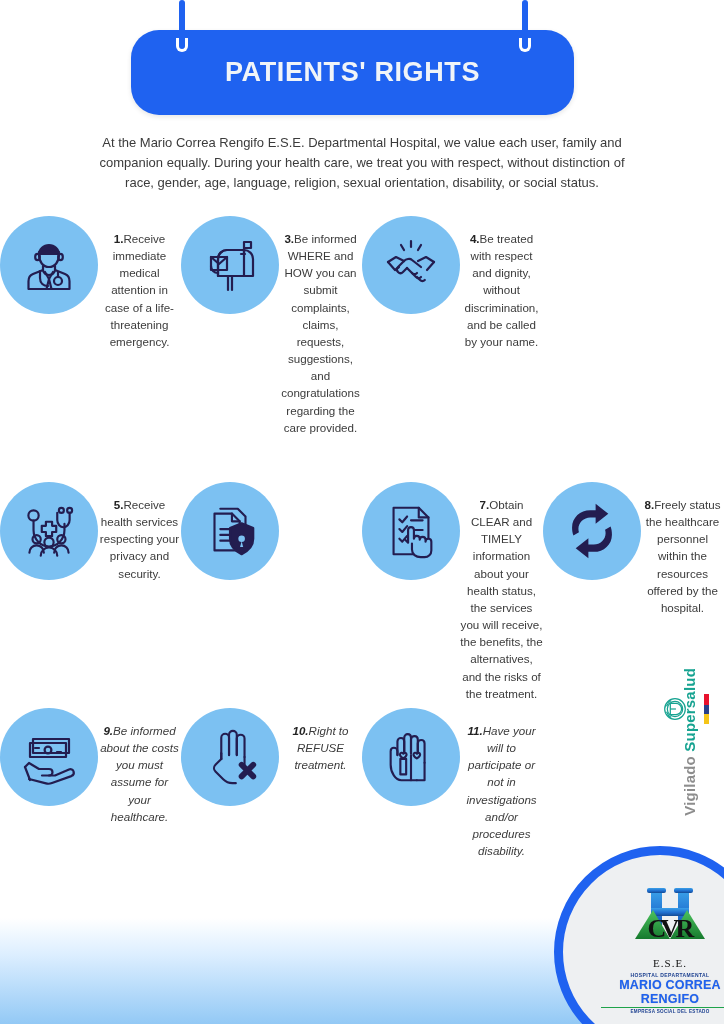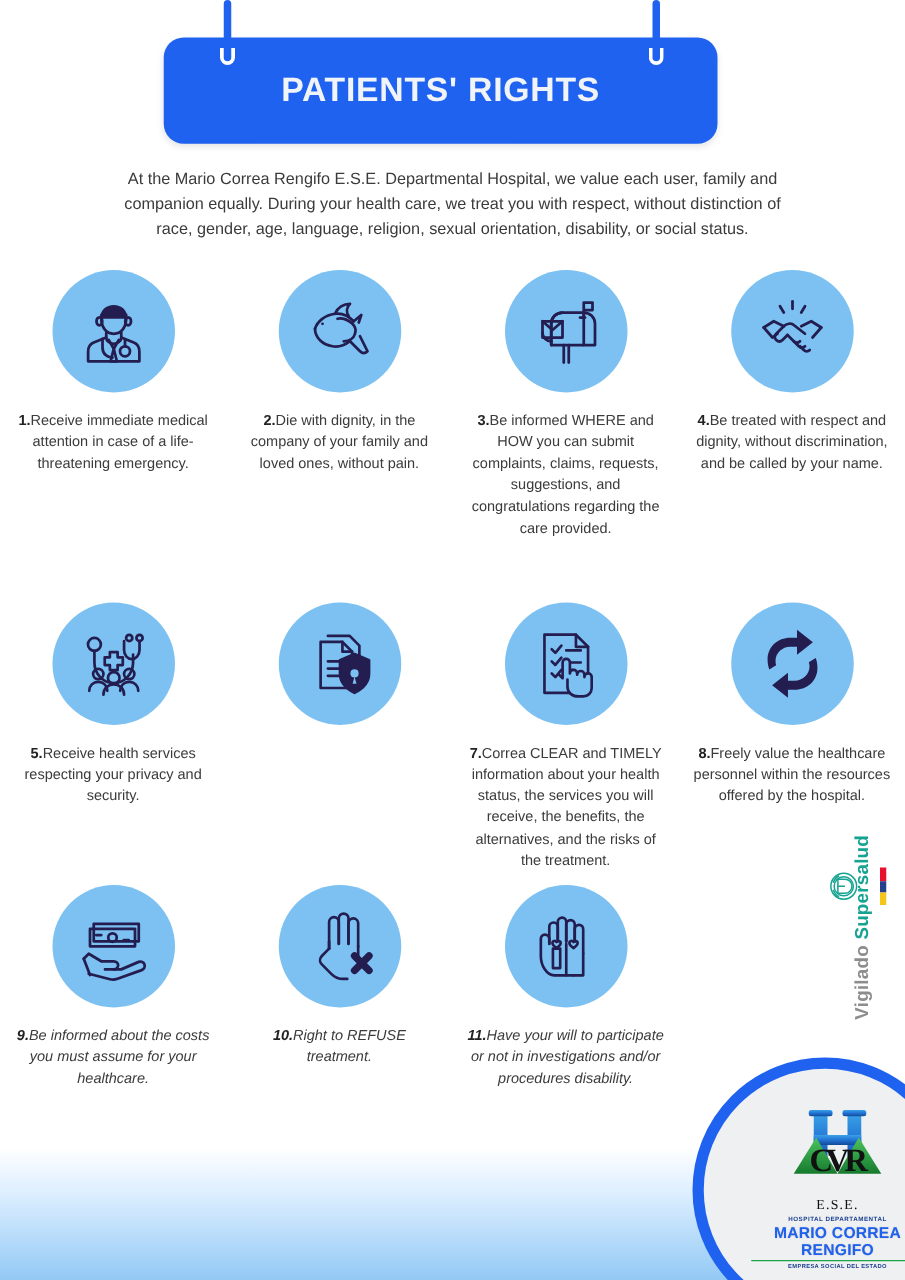--- a/index.html
+++ b/index.html
@@ -30,21 +30,21 @@
     content:""; position:absolute; left:-3px; bottom:-4px;
     width:12px; height:14px;
     border:3px solid #ffffff; border-top:none;
     border-radius:0 0 8px 8px; box-sizing:border-box;
   }
   .pin.left{ left:179px; }
   .pin.right{ left:522px; }
 
   .banner{
     position:absolute; top:30px; left:131px; width:443px; height:85px;
-    background:#1f62f0; border-radius:16px;
+    background:#1f62f0; border-radius:28px;
     display:flex; align-items:center; justify-content:center;
     box-shadow:0 2px 5px rgba(0,0,0,0.10);
     z-index:4;
   }
   .banner h1{
     color:#f0f4f8; font-size:27px; font-weight:bold;
     letter-spacing:.6px; text-align:center;
   }
 
   
@@ -56,21 +56,21 @@
 
   
   .rights-grid{
     position:absolute; top:216px; left:0; width:724px;
     display:grid; grid-template-columns:repeat(4,181px);
     z-index:3;
   }
   .row2{ top:482px; }
   .row3{ top:708px;font-style:italic; }
 
-  .right-item{ display:flex; flex-direction:column; align-items:center; }
+  .right-item{ display:flex; flex-direction:row; align-items:flex-start; }
   .icon-circle{
     width:98px; height:98px; border-radius:50%;
     background:#7cc1f2;
     display:flex; align-items:center; justify-content:center;
     flex:0 0 auto;
   }
   .icon-circle svg{ display:block; }
   .right-text{
     margin-top:14px; width:160px; text-align:center;
     font-size:11.6px; line-height:1.48; color:#3b3b3b;
@@ -159,36 +159,20 @@
         <path d="M23 38v7c0 5 3.5 8 8 8"></path>
         <path d="M41 39v5"></path>
         <circle cx="41" cy="48" r="4"></circle>
       </svg>
     </div>
     <div class="right-text">
       <span class="num">1.</span><span>Receive immediate medical attention in case of a life-threatening emergency.</span>
     </div>
   </div>
 
-  <div class="right-item">
-    <div class="icon-circle">
-      <svg width="64" height="64" viewBox="0 0 64 64" fill="none" stroke="#231d50" stroke-width="2.2" stroke-linecap="round" stroke-linejoin="round">
-        <path d="M12 30c2-6 8-11 16-12 6-1 11 2 15 6"></path>
-        <path d="M28 18c2-5 7-8 12-8-3 3-3 7-1 10"></path>
-        <path d="M12 30c0 7 6 13 14 14 6 1 10-1 14-4"></path>
-        <path d="M40 40l8 8c2 2 4 2 6 0l-6-12"></path>
-        <path d="M30 22c4-1 9 1 12 4 2 2 3 5 2 8-1 4-5 6-9 6"></path>
-        <path d="M43 24l6-5-2 6"></path>
-        <circle cx="18" cy="26" r="1.1" fill="#231d50" stroke="none"></circle>
-      </svg>
-    </div>
-    <div class="right-text">
-      <span class="num">2.</span><span>Die with dignity, in the company of your family and loved ones, without pain.</span>
-    </div>
-  </div>
 
   <div class="right-item">
     <div class="icon-circle">
       <svg width="64" height="64" viewBox="0 0 64 64" fill="none" stroke="#231d50" stroke-width="2.2" stroke-linecap="round" stroke-linejoin="round">
         <path d="M20 26c0-5 4-9 9-9h17v26H20z"></path>
         <path d="M29 17c-5 0-9 4-9 9v17"></path>
         <path d="M46 17c5 0 9 4 9 9v17H46"></path>
         <path d="M43 21h4"></path>
         <path d="M30 43v14"></path>
         <path d="M34 43v14"></path>
@@ -271,33 +255,33 @@
         <path d="M40 8v10h10"></path>
         <path d="M20 20l3 3 5-6"></path>
         <path d="M20 30l3 3 5-6"></path>
         <path d="M20 40l3 3 5-6"></path>
         <path d="M32 21h12M32 31h12M32 41h8"></path>
         <path d="M37 37v12"></path>
         <path d="M33 45v6c0 5 4 8 9 8h4c4 0 7-3 7-7v-9c0-1.6-1.3-3-3-3s-3 1.4-3 3v-2c0-1.6-1.3-3-3-3s-3 1.4-3 3v-1c0-1.6-1.3-3-3-3s-3 1.4-3 3v-9c0-1.6-1.3-3-3-3s-3 1.4-3 3v13l-3-3" fill="#7cc1f2"></path>
       </svg>
     </div>
     <div class="right-text">
-      <span class="num">7.</span><span>Correa CLEAR and TIMELY information about your health status, the services you will receive, the benefits, the alternatives, and the risks of the treatment.</span>
+      <span class="num">7.</span><span>Obtain CLEAR and TIMELY information about your health status, the services you will receive, the benefits, the alternatives, and the risks of the treatment.</span>
     </div>
   </div>
 
   <div class="right-item">
     <div class="icon-circle">
       <svg width="58" height="58" viewBox="0 0 64 64" fill="#231d50" stroke="none">
         <path d="M10 28c0-11 9-19 20-19h6V2l14 11-14 11v-7h-6c-7 0-13 5.5-13 12.5 0 1.4.2 2.7.6 3.9l-6.1 3.6C10.4 33.7 10 30.9 10 28z"></path>
         <path d="M54 36c0 11-9 19-20 19h-6v7L14 51l14-11v7h6c7 0 13-5.5 13-12.5 0-1.4-.2-2.7-.6-3.9l6.1-3.6c.9 2.3 1.5 5.1 1.5 9z"></path>
       </svg>
     </div>
     <div class="right-text">
-      <span class="num">8.</span><span>Freely value the healthcare personnel within the resources offered by the hospital.</span>
+      <span class="num">8.</span><span>Freely status the healthcare personnel within the resources offered by the hospital.</span>
     </div>
   </div>
 </div>
 
 <div class="rights-grid row3">
 
   <div class="right-item">
     <div class="icon-circle">
       <svg width="64" height="64" viewBox="0 0 64 64" fill="none" stroke="#231d50" stroke-width="2.2" stroke-linecap="round" stroke-linejoin="round">
         <path d="M16 14h36v14H16z"></path>

